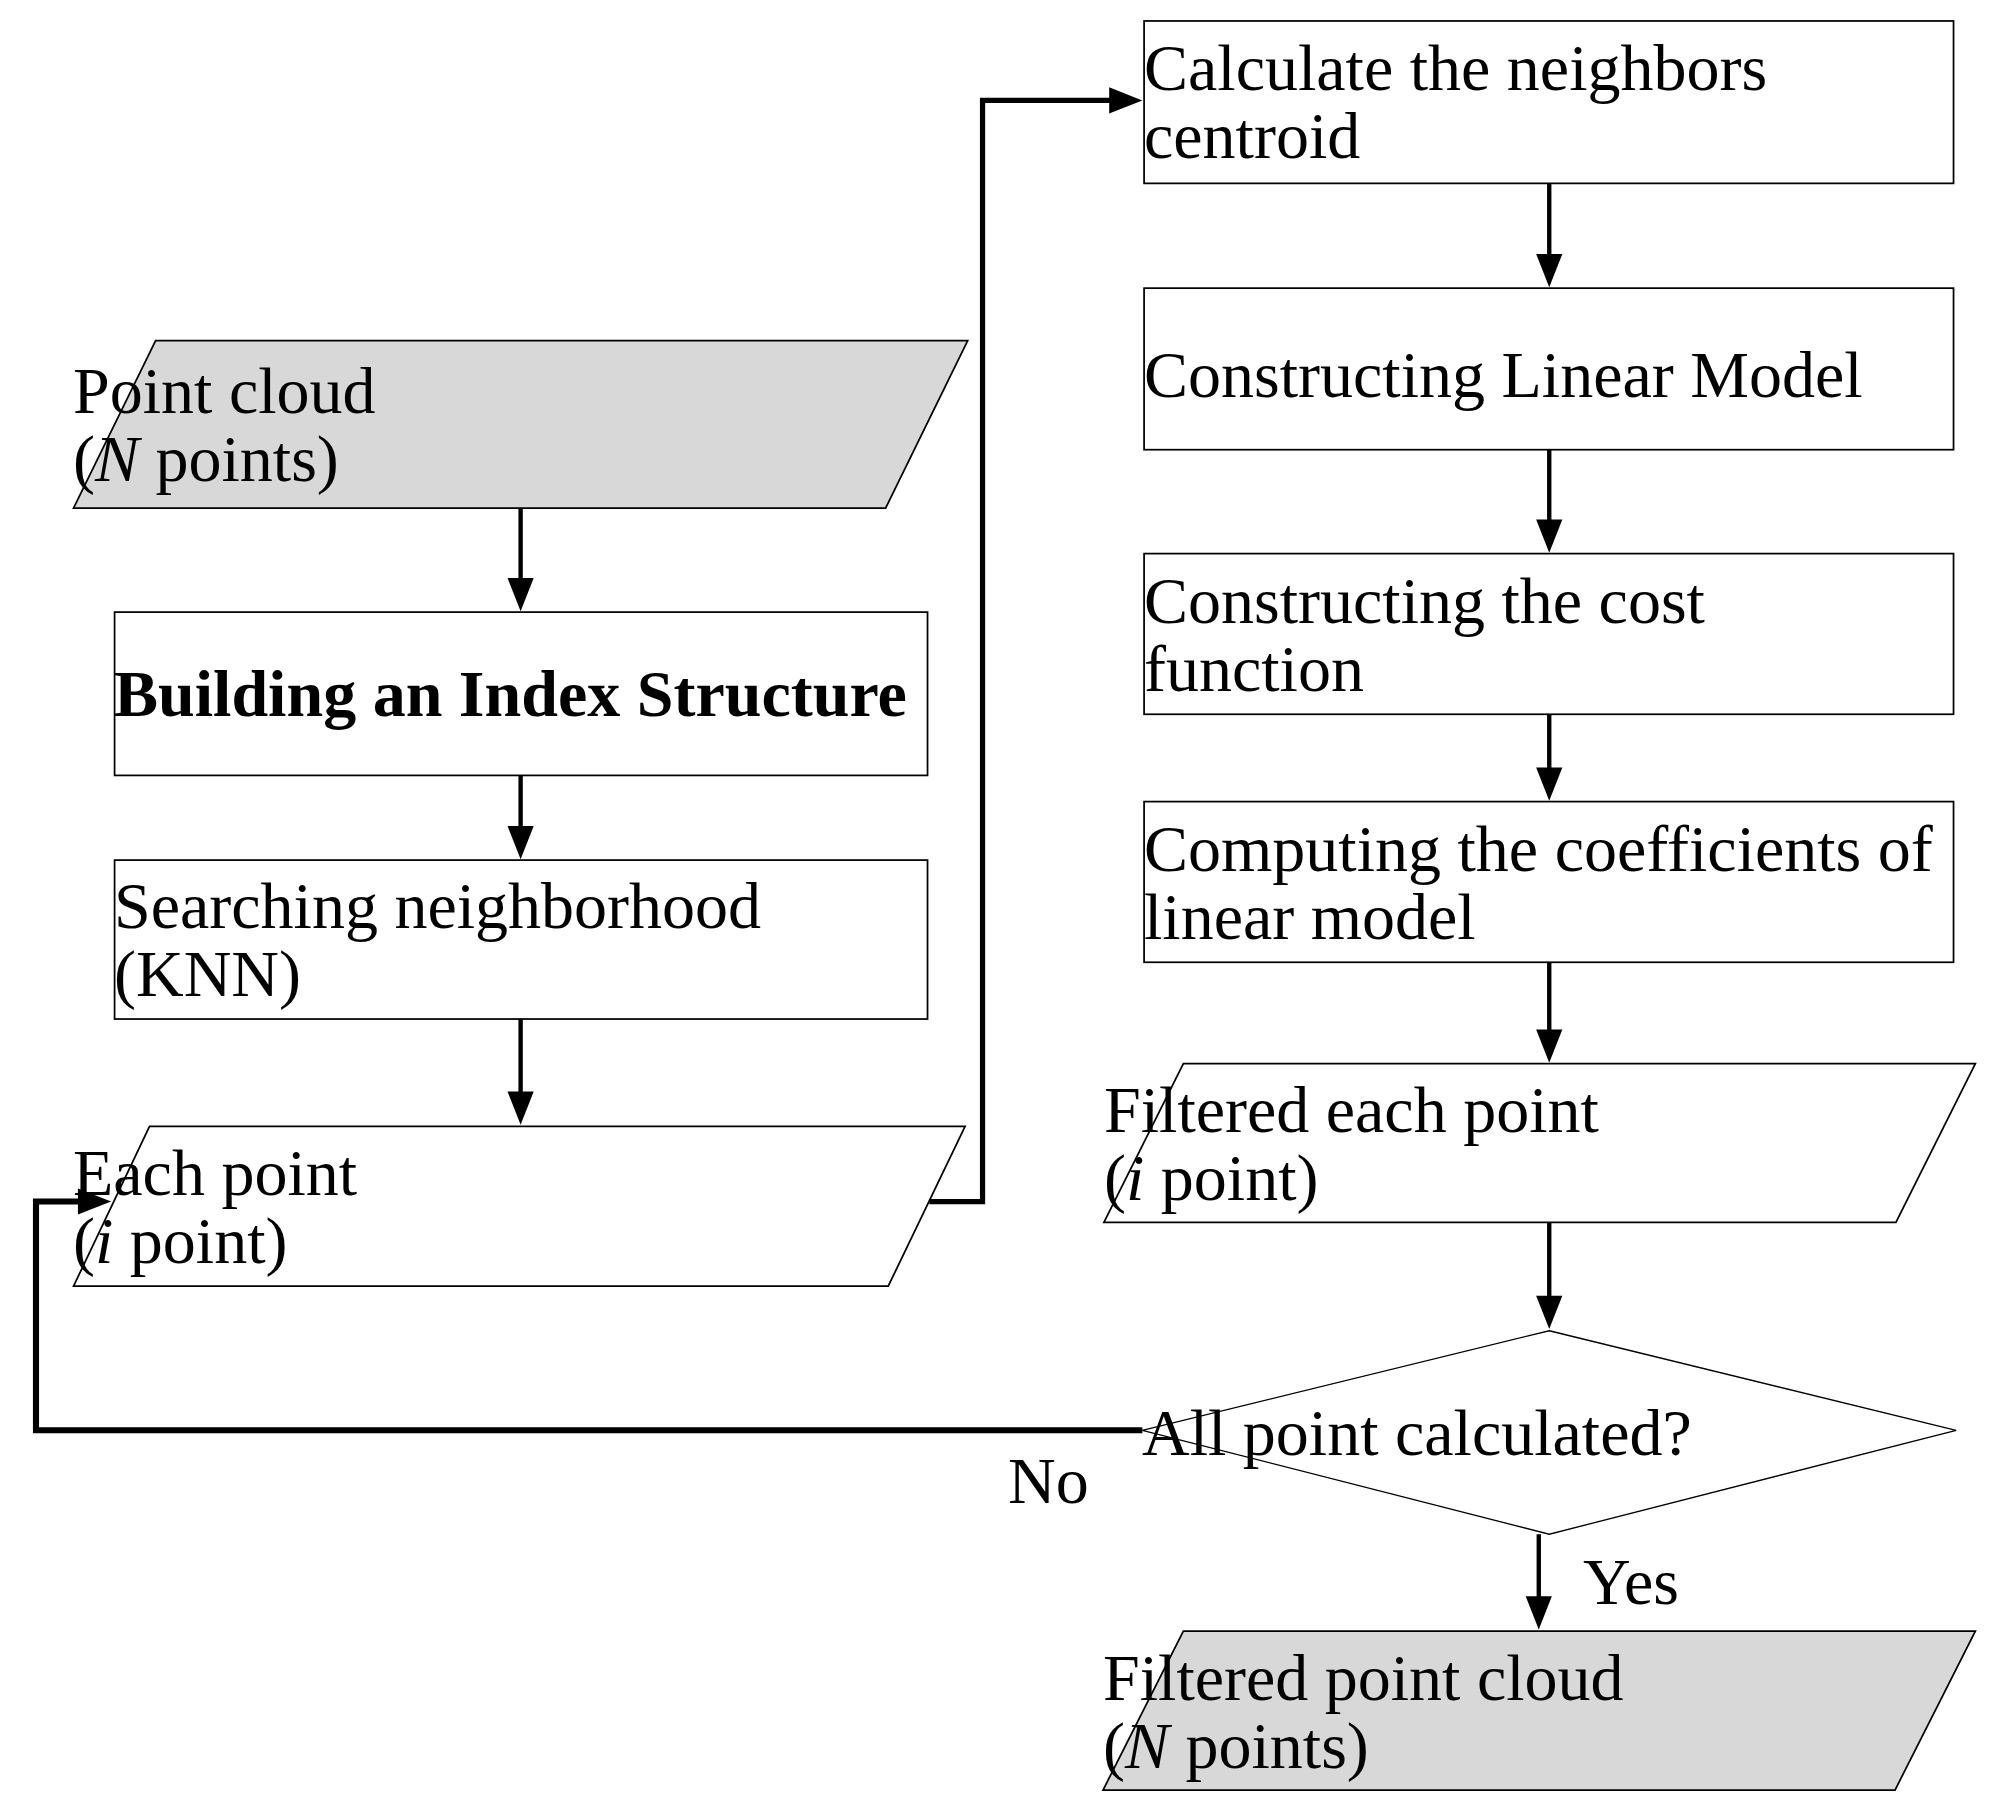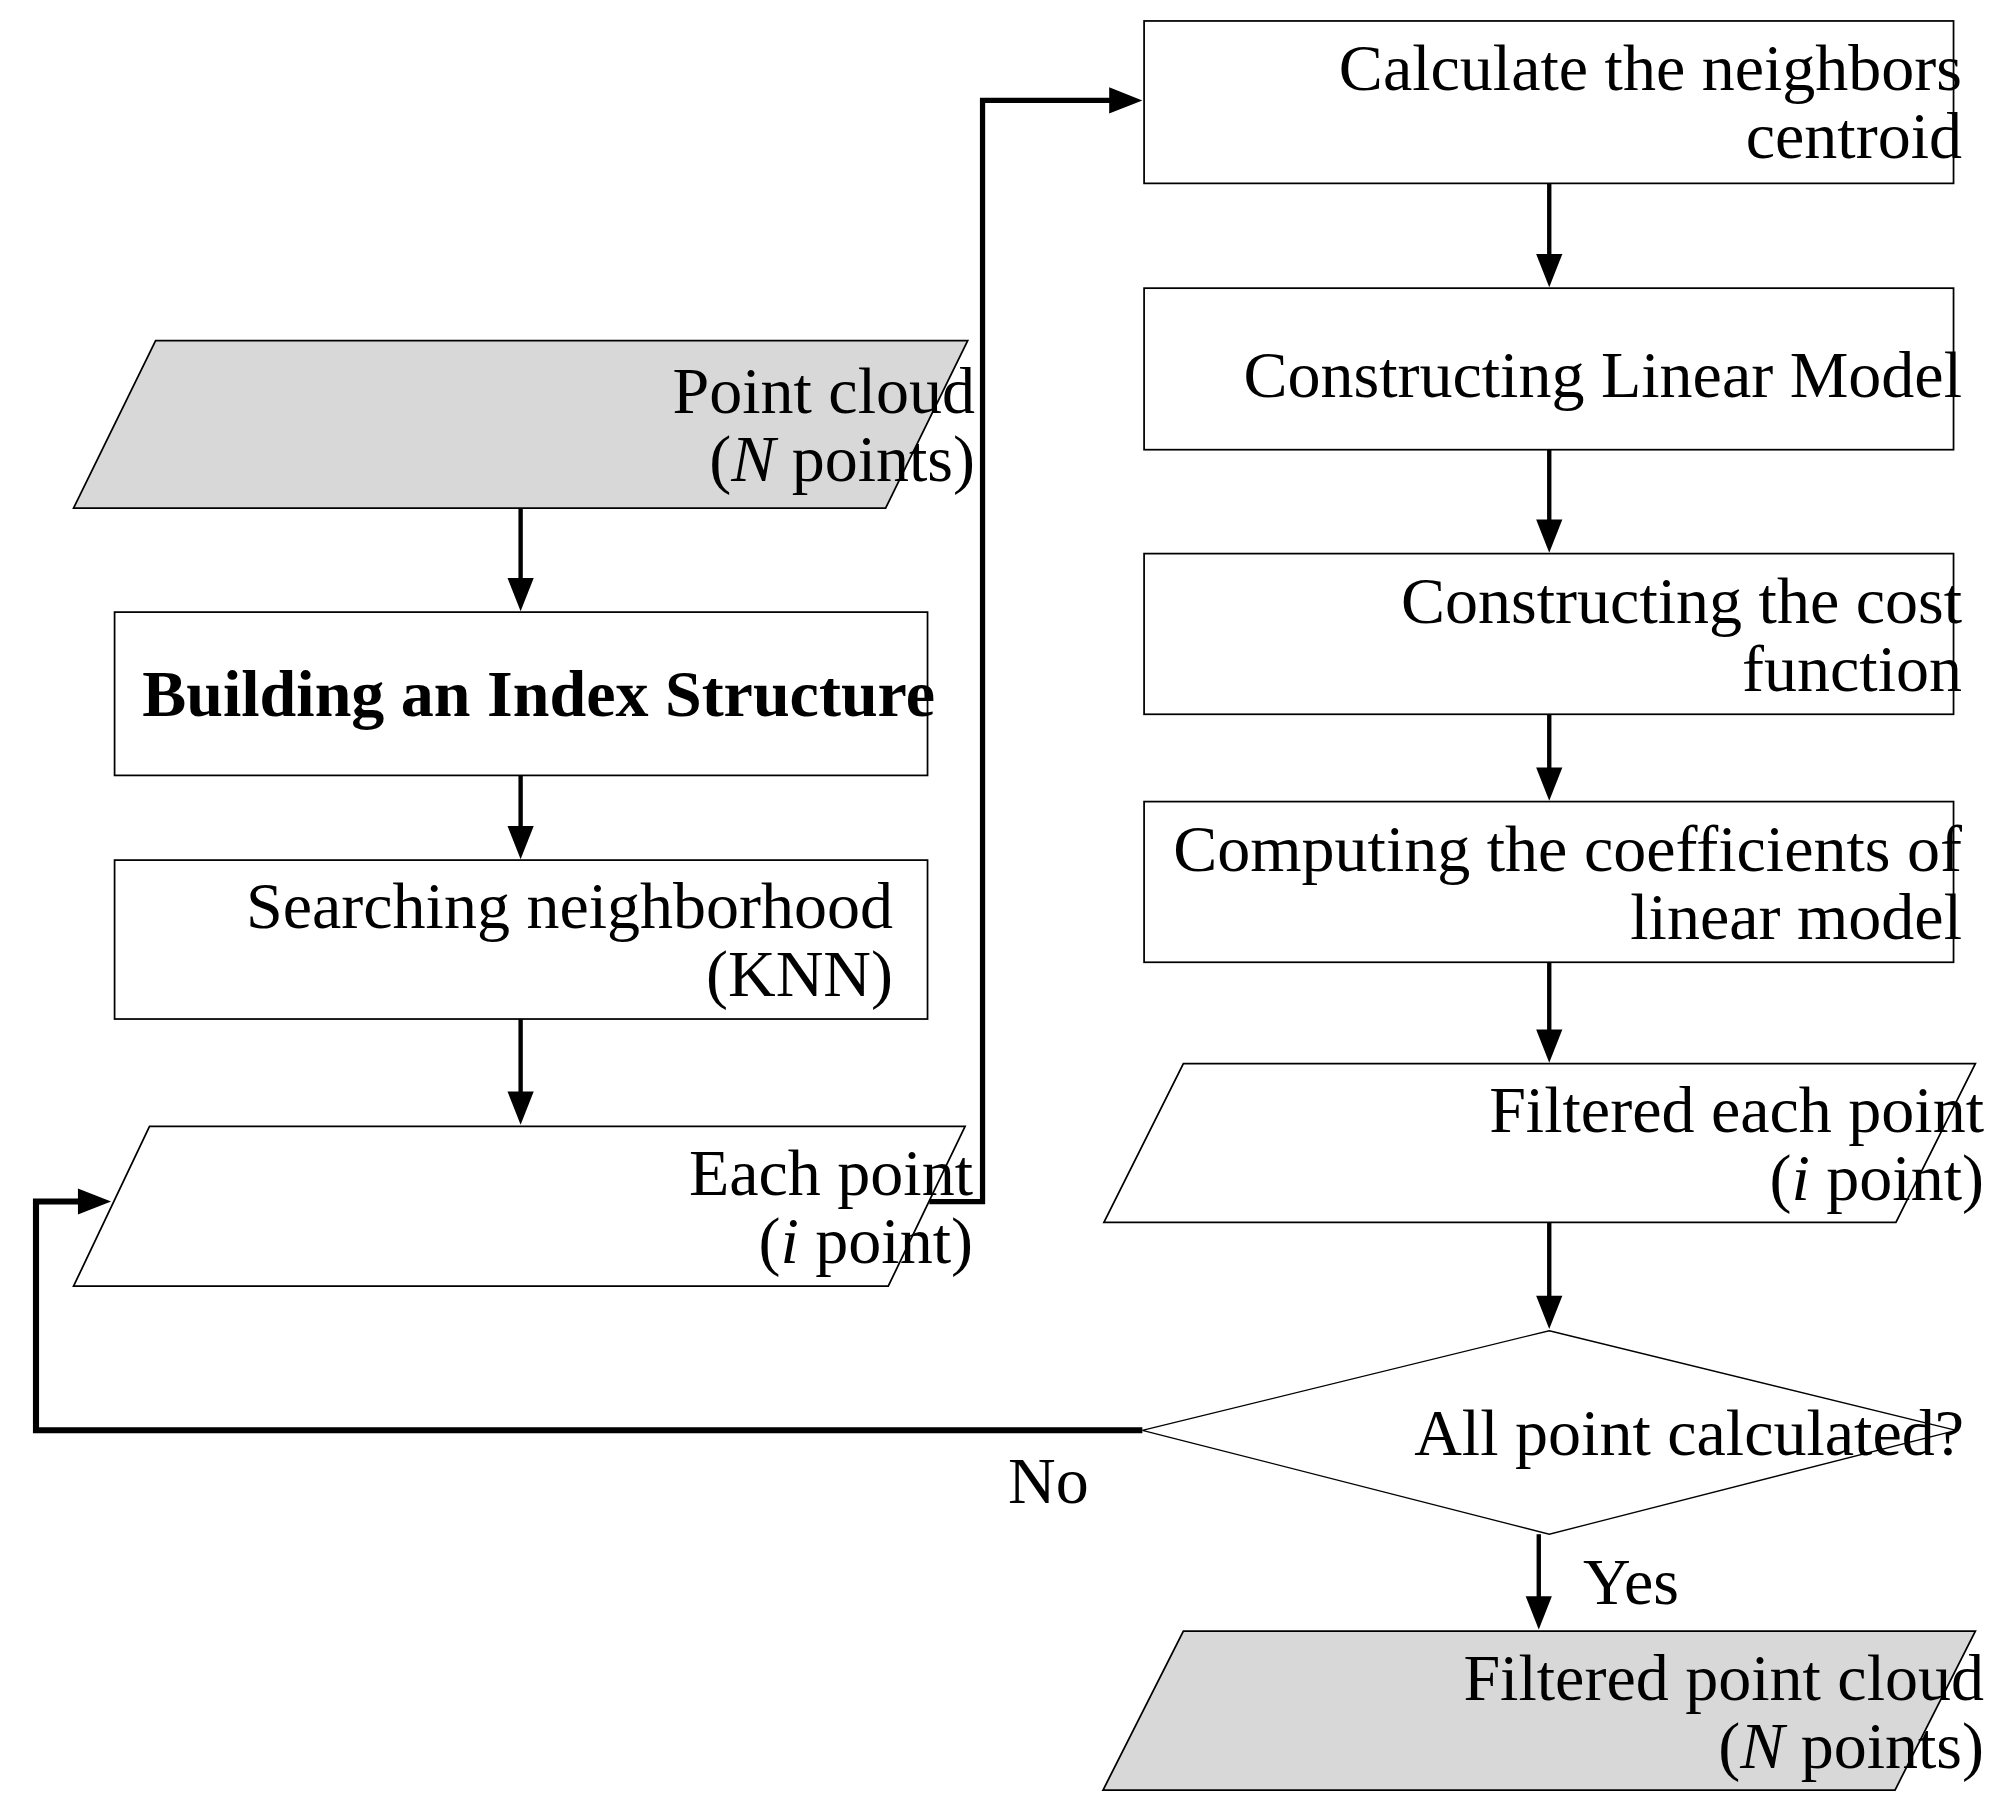--- a/index.html
+++ b/index.html
@@ -1,20 +1,20 @@
 <!DOCTYPE html>
 <html style="font-size:14px"><head>
 <meta charset="utf-8">
 <style>
   html,body{margin:0;padding:0;background:#fff;}
   #canvas{position:relative;width:2007px;height:1818px;background:#fff;overflow:hidden;
           font-family:"Liberation Serif", serif;color:#000;}
   #shapes{position:absolute;left:0;top:0;width:2007px;height:1818px;}
   .label{position:absolute;display:flex;flex-direction:column;justify-content:center;
-         align-items:flex-end;text-align:center;font-size:66px;line-height:68px;color:#000;padding-left:8px;}
+         align-items:flex-start;text-align:center;font-size:66px;line-height:68px;color:#000;}
   .label .ln{white-space:nowrap;}
   .it{font-style:italic;}
   .floating{position:absolute;font-size:66px;line-height:68px;white-space:nowrap;}
 </style>
 </head>
 <body>
 
 <div id="canvas">
 
   <svg id="shapes" viewBox="0 0 2298 2082" xmlns="http://www.w3.org/2000/svg">

